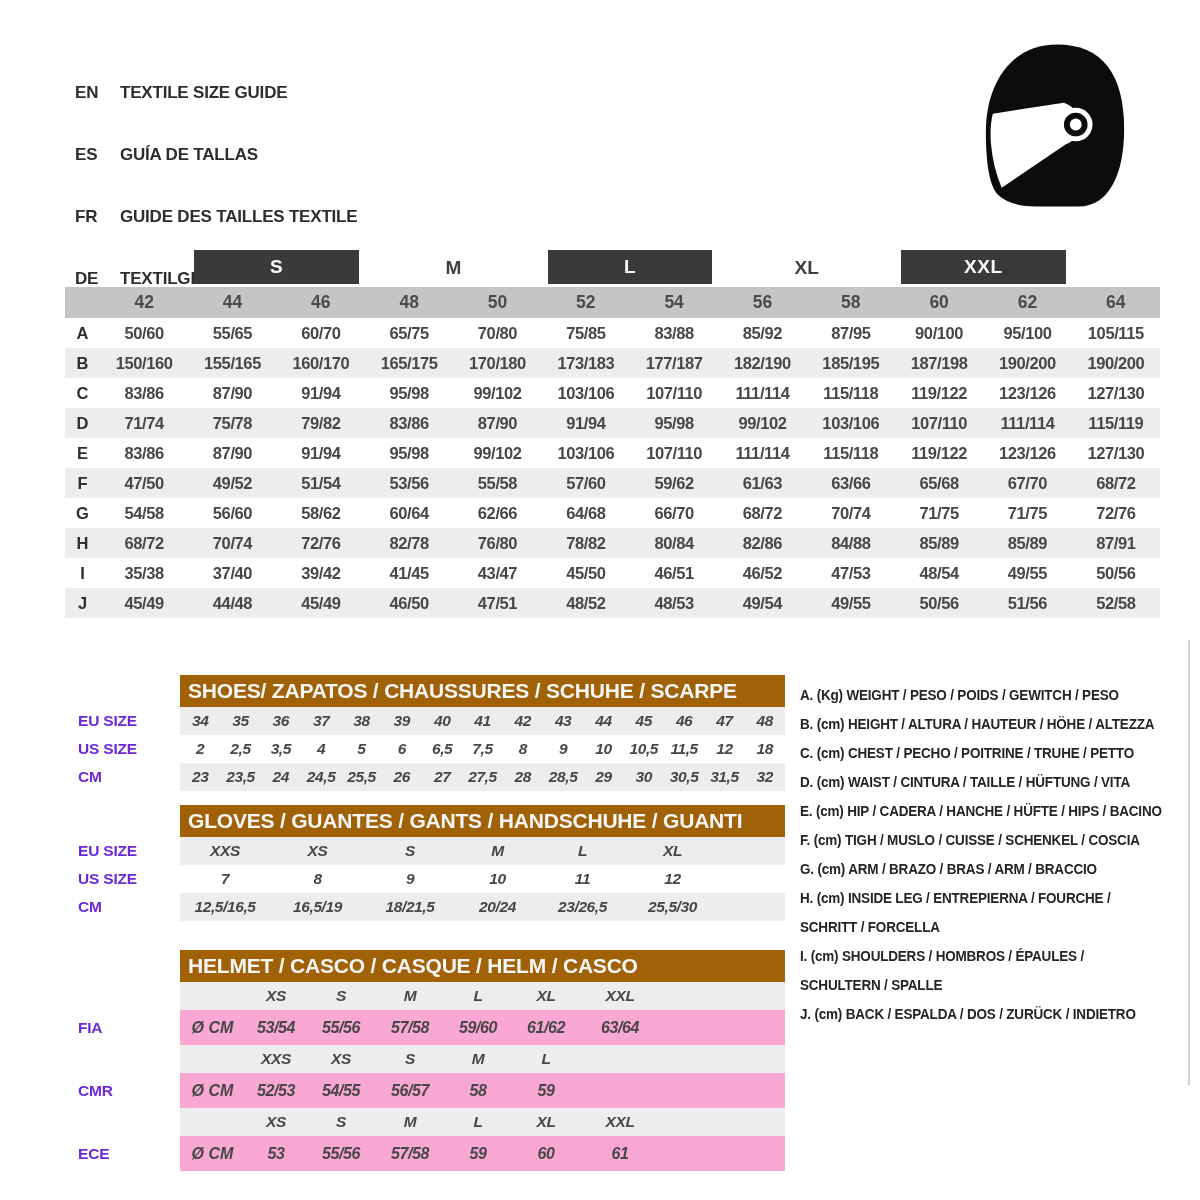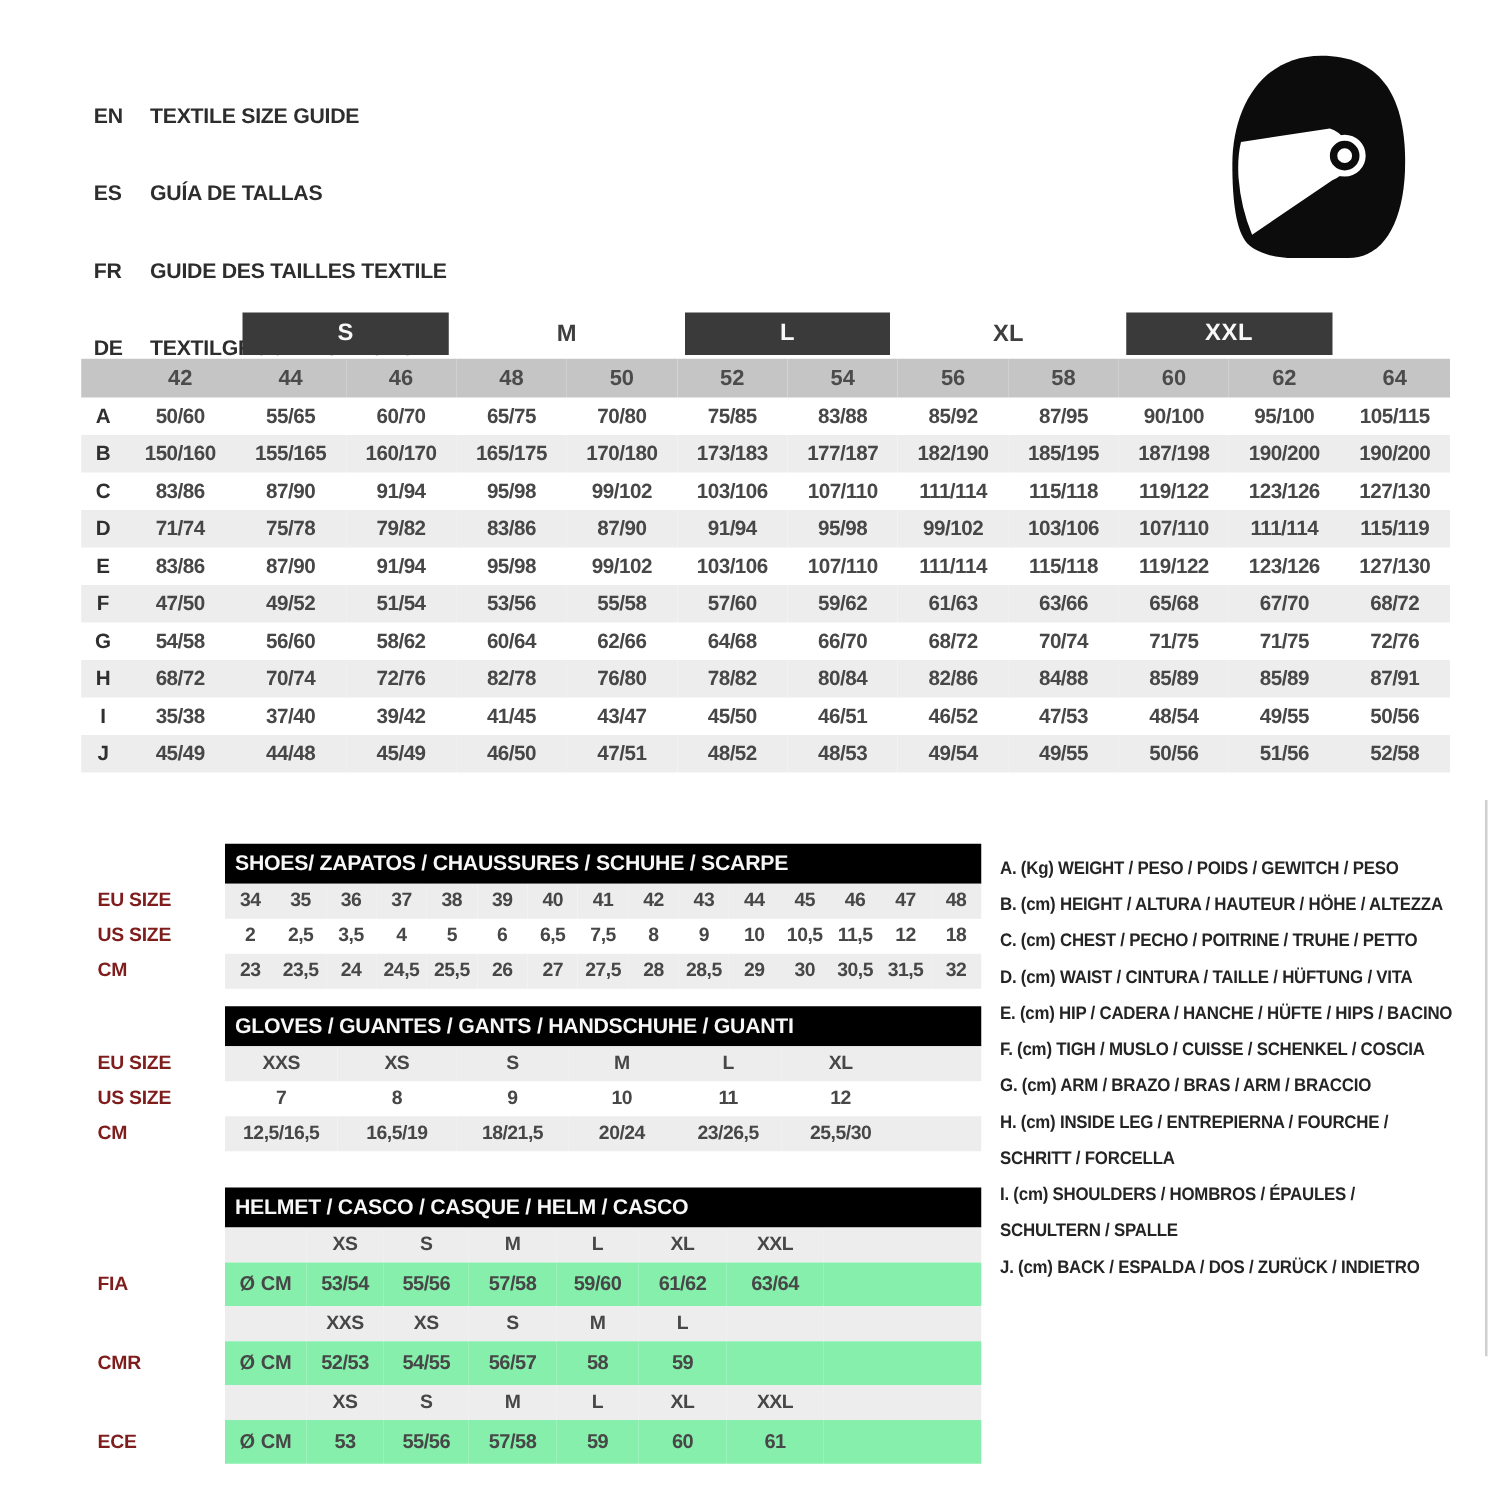--- a/index.html
+++ b/index.html
@@ -21,28 +21,28 @@
   .groups th { height:37px; vertical-align:top; }
   .grp-box { height:34px; margin:0 6px; background:#3a3a3a; color:#f8f8f8;
              font-size:19px; line-height:34px; text-align:center; letter-spacing:0.5px; }
   .grp-plain { height:34px; font-size:19px; line-height:36px; color:#3f3f3f; text-align:center; }
   .band td { background:#c5c5c5; height:31px; font-size:17.5px; color:#4b4b4b; }
   .main tbody td { height:30px; font-size:16.5px; color:#474747; letter-spacing:-0.4px; }
   .main tbody td.letter { color:#2f2f2f; letter-spacing:0; }
   tr.stripe { background:#ededed; }
   
   .section { position:absolute; left:65px; width:1120px; }
-  .side-label { position:absolute; left:13px; font-size:15.5px; color:#7f1d1d; letter-spacing:-0.2px; }
+  .side-label { position:absolute; left:13px; font-size:15.5px; color:#6d28d9; letter-spacing:-0.2px; }
   .tbl { position:absolute; left:115px; top:0; width:605px; }
-  .bar { height:32px; background:#000000; color:#f7f7f7; font-size:17px;
+  .bar { height:32px; background:#a16207; color:#f7f7f7; font-size:21px;
          line-height:32px; padding-left:8px; letter-spacing:-0.2px; }
-  .sub { width:605px; }
+  .sub { width:605px;font-style:italic; }
   .sub td { padding:0; text-align:center; font-weight:bold; font-size:15.5px;
             color:#474747; height:28px; letter-spacing:-0.4px; }
-  .sub tr.vrow td { height:35px; font-size:16px; background:#86efac; }
+  .sub tr.vrow td { height:35px; font-size:16px; background:#f9a8d4; }
   .sub td.unit { letter-spacing:0; }
   
   .legend { position:absolute; left:800px; top:681px; width:398px; }
   .legend-line { white-space:nowrap; line-height:29px; font-size:14.5px; color:#242424;
                  letter-spacing:-0.2px; transform:scaleX(0.93); transform-origin:0 50%; }
   
   .right-rule { position:absolute; left:1188px; top:640px; width:2px; height:445px; background:#cfcfcf; }
 </style>
 </head>
 <body>

